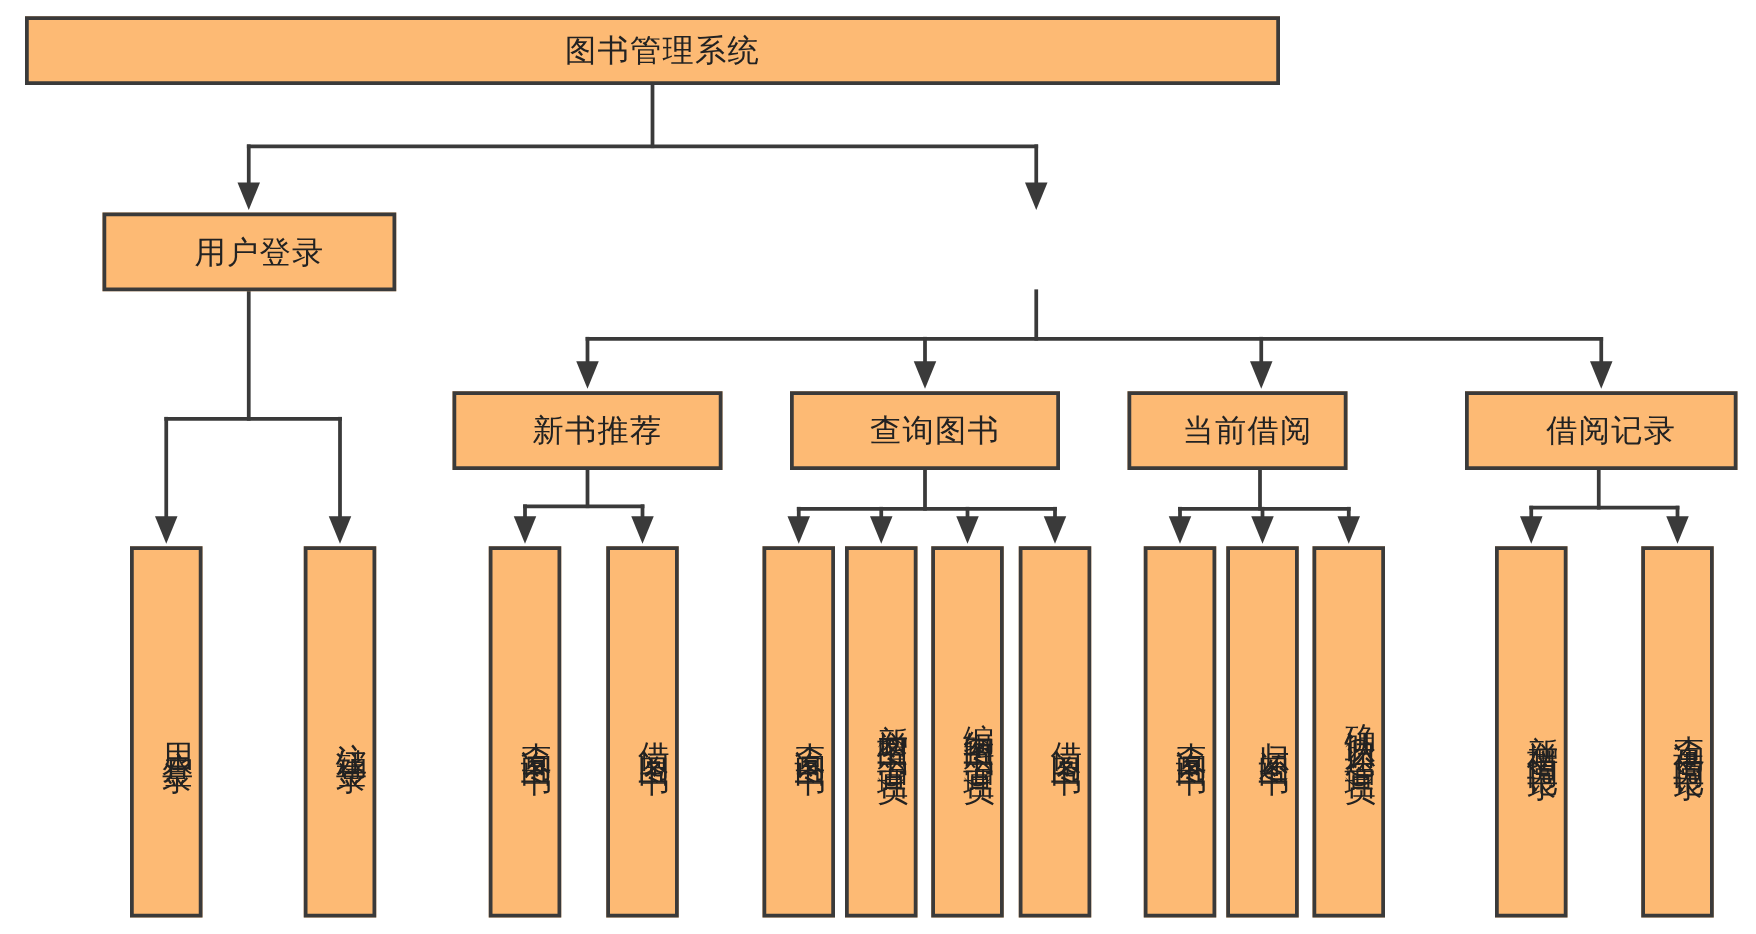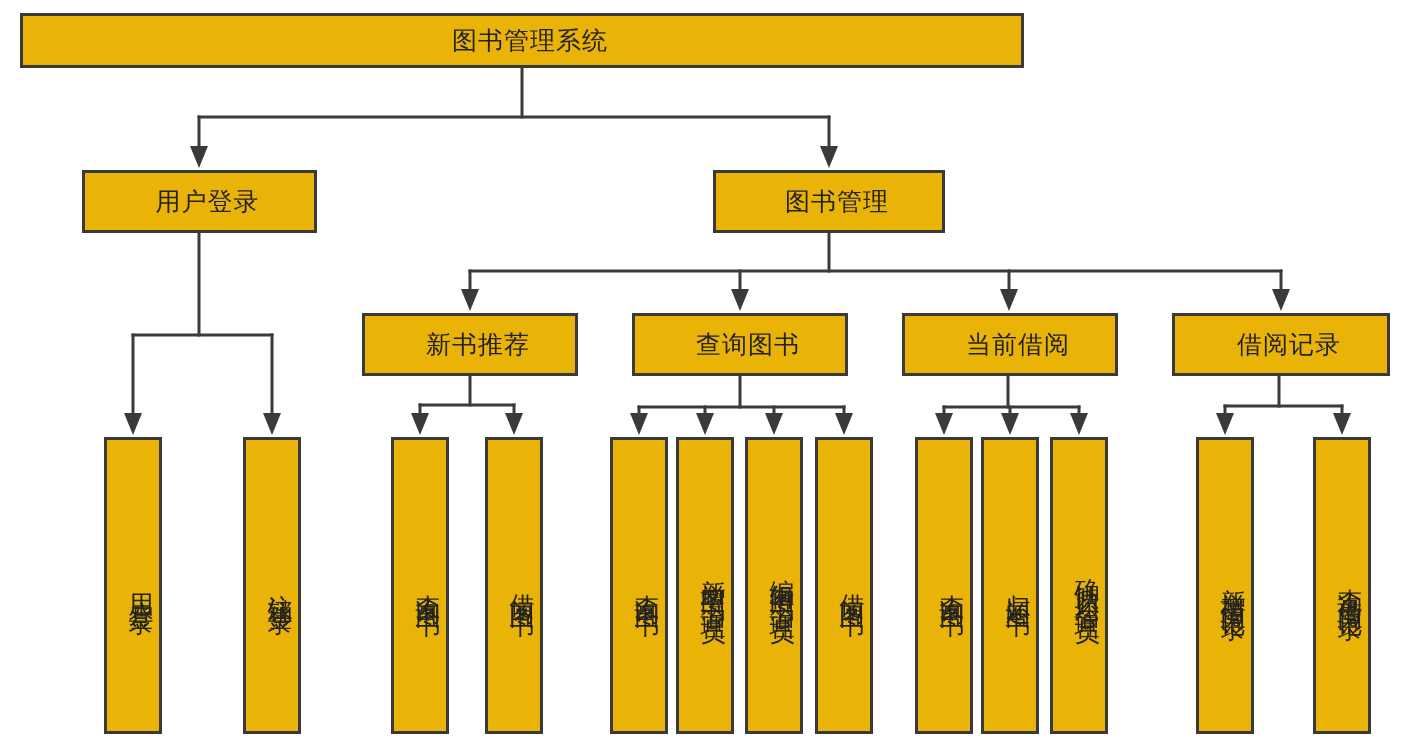--- a/index.html
+++ b/index.html
@@ -8,21 +8,21 @@
     width: 1405px;
     height: 747px;
     background: #ffffff;
     font-family: "Liberation Sans", sans-serif;
     overflow: hidden;
   }
   .box {
     position: absolute;
     box-sizing: border-box;
     border: 3px solid #3a3a3a;
-    background: #eab308;
+    background: #fdba74;
     display: flex;
     align-items: center;
     justify-content: center;
     color: #222222;
     font-size: 25px;
     letter-spacing: 1px;
     white-space: nowrap;
     padding-left: 16px;
   }
   .vbox {
@@ -104,25 +104,24 @@
       <polygon points="1070,413 1088,413 1079,435" fill="#3a3a3a"></polygon>
       <line x1="1225" y1="406" x2="1225" y2="419" stroke="#3a3a3a" stroke-width="3" stroke-linecap="square"></line>
       <polygon points="1216,413 1234,413 1225,435" fill="#3a3a3a"></polygon>
       <line x1="1342" y1="406" x2="1342" y2="419" stroke="#3a3a3a" stroke-width="3" stroke-linecap="square"></line>
       <polygon points="1333,413 1351,413 1342,435" fill="#3a3a3a"></polygon>
     </svg>
 
   <div class="box" style="left:20px; top:13px; width:1004px; height:55px;">图书管理系统</div>
 
   <div class="box" style="left:82px; top:170px; width:235px; height:63px;">用户登录</div>
-  <div class="box" style="left:713px; top:170px; width:232px; height:63px;">图书管理</div>
 
   <div class="box" style="left:362px; top:313px; width:216px; height:63px;text-align:right;">新书推荐</div>
   <div class="box" style="left:632px; top:313px; width:216px; height:63px;">查询图书</div>
-  <div class="box" style="left:902px; top:313px; width:216px; height:63px;text-align:right;">当前借阅</div>
+  <div class="box" style="left:902px; top:313px; width:176px; height:63px;text-align:right;">当前借阅</div>
   <div class="box" style="left:1172px; top:313px; width:218px; height:63px;font-family:Liberation Mono, monospace;">借阅记录</div>
 
   <div class="box vbox" style="left:104px; top:437px; width:58px; height:297px;">用户登录</div>
   <div class="box vbox" style="left:243px; top:437px; width:58px; height:297px;">注销登录</div>
 
   <div class="box vbox" style="left:391px; top:437px; width:58px; height:297px;">查询图书</div>
   <div class="box vbox" style="left:485px; top:437px; width:58px; height:297px;">借阅图书</div>
 
   <div class="box vbox" style="left:610px; top:437px; width:58px; height:297px;">查询图书</div>
   <div class="box vbox" style="left:676px; top:437px; width:58px; height:297px;">新增图书（管理员）</div>

